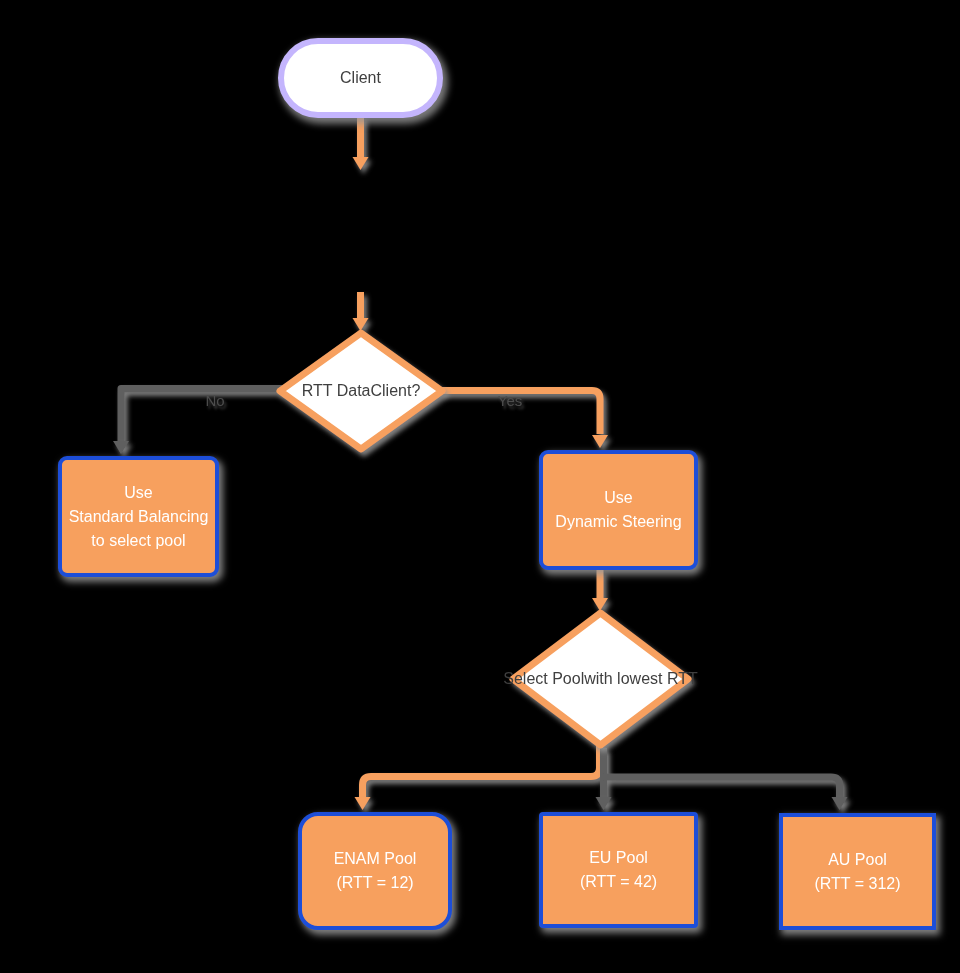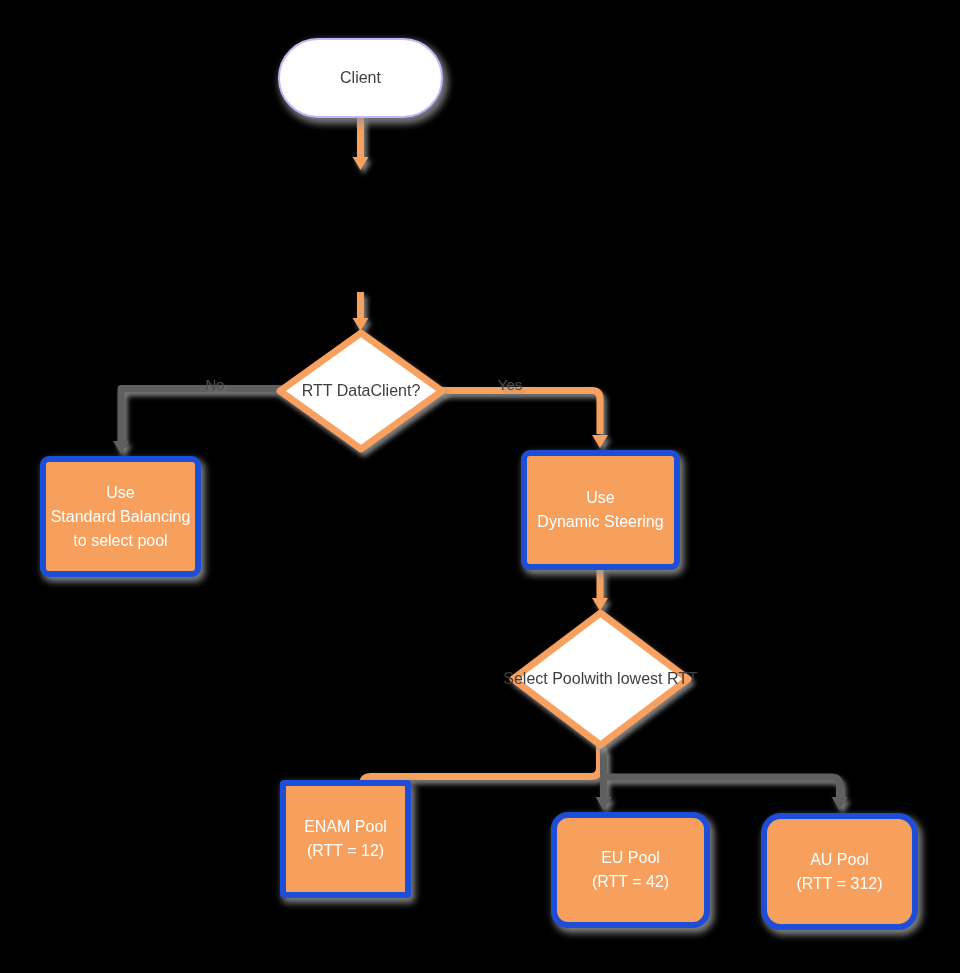--- a/index.html
+++ b/index.html
@@ -17,43 +17,44 @@
     text-align:center;
     box-sizing:border-box;
   }
   .box{
     background:#F7A05E;
     color:#FFFFFF;
     border-radius:9px;
     box-shadow:3px 4px 7px 1px rgba(150,150,150,0.85);
     font-size:16px;line-height:24px;
   }
-  .box.white-edge{border:6px solid #1d4ed8;}
+  .box.white-edge{border:4px solid #1d4ed8;margin-left:18px;}
   .stadium{
     background:#FFFFFF;
-    border:2px solid #c4b5fd;
+    border:6px solid #c4b5fd;
     border-radius:46px;
     color:#3F3F3F;
     box-shadow:3px 4px 7px 2px rgba(150,150,150,0.8);
     font-size:16px;
   }
   .diamond-label{
     position:absolute;
     display:flex;align-items:center;justify-content:center;
     text-align:center;
     color:#3F3F3F;
     font-size:16px;line-height:24px;
     pointer-events:none;
   }
   .edge-label{
     position:absolute;
     color:#4D4D4D;
     font-size:15px;
     text-align:center;
     text-shadow:2px 3px 3px rgba(130,130,130,0.55);
+    margin-top:16px;
   }
   .bold{font-weight:normal;}
   .nl{white-space:nowrap;}
 </style>
 </head>
 <body>
 
 <div class="stage">
 
   <svg class="wires" width="960" height="973" viewBox="0 0 960 973">
@@ -117,28 +118,28 @@
   <div class="node box white-edge" style="left:521px;top:450px;width:159px;height:120px">
     <div class="nl">Use</div>
     <div class="nl">Dynamic Steering</div>
   </div>
 
   <div class="diamond-label" style="left:513px;top:613px;width:175px;height:132px">
     <div class="nl">Select Pool</div>
     <div class="nl">with lowest RTT</div>
   </div>
 
-  <div class="node box white-edge" style="left:280px;top:780px;width:131px;height:118px;border-radius:4px">
+  <div class="node box white-edge" style="left:280px;top:812px;width:154px;height:118px;border-radius:20px">
     <div class="nl">ENAM Pool</div>
     <div class="nl"><span>(</span><span class="bold">RTT = 12</span><span>)</span></div>
   </div>
 
-  <div class="node box white-edge" style="left:551px;top:812px;width:159px;height:116px;border-radius:17px">
+  <div class="node box white-edge" style="left:521px;top:812px;width:159px;height:116px;border-radius:4px">
     <div class="nl">EU Pool</div>
     <div class="nl">(RTT = 42)</div>
   </div>
 
-  <div class="node box white-edge" style="left:761px;top:813px;width:157px;height:117px;border-radius:20px">
+  <div class="node box white-edge" style="left:761px;top:813px;width:157px;height:117px;border-radius:0">
     <div class="nl">AU Pool</div>
     <div class="nl">(RTT = 312)</div>
   </div>
 
 </div>
 
 </body></html>

